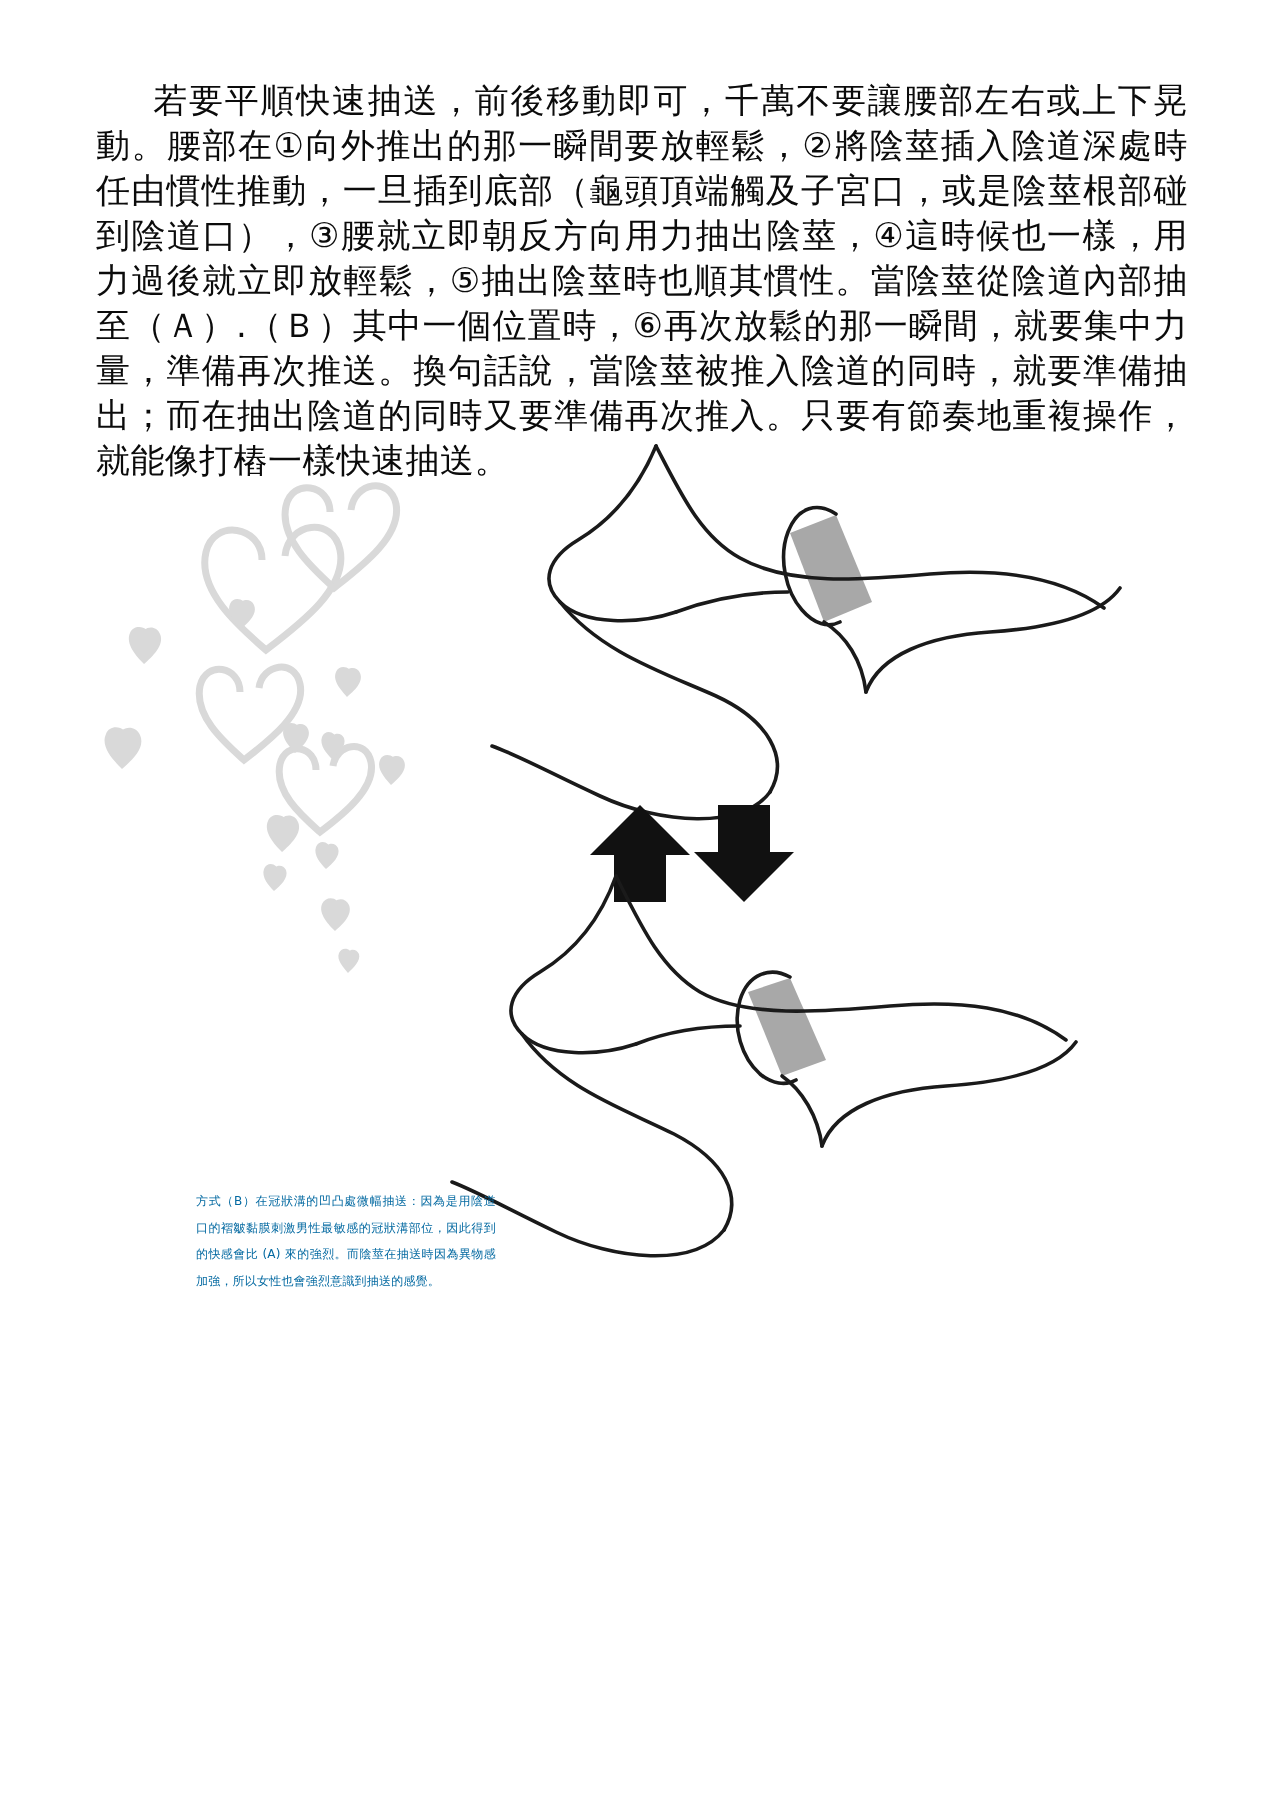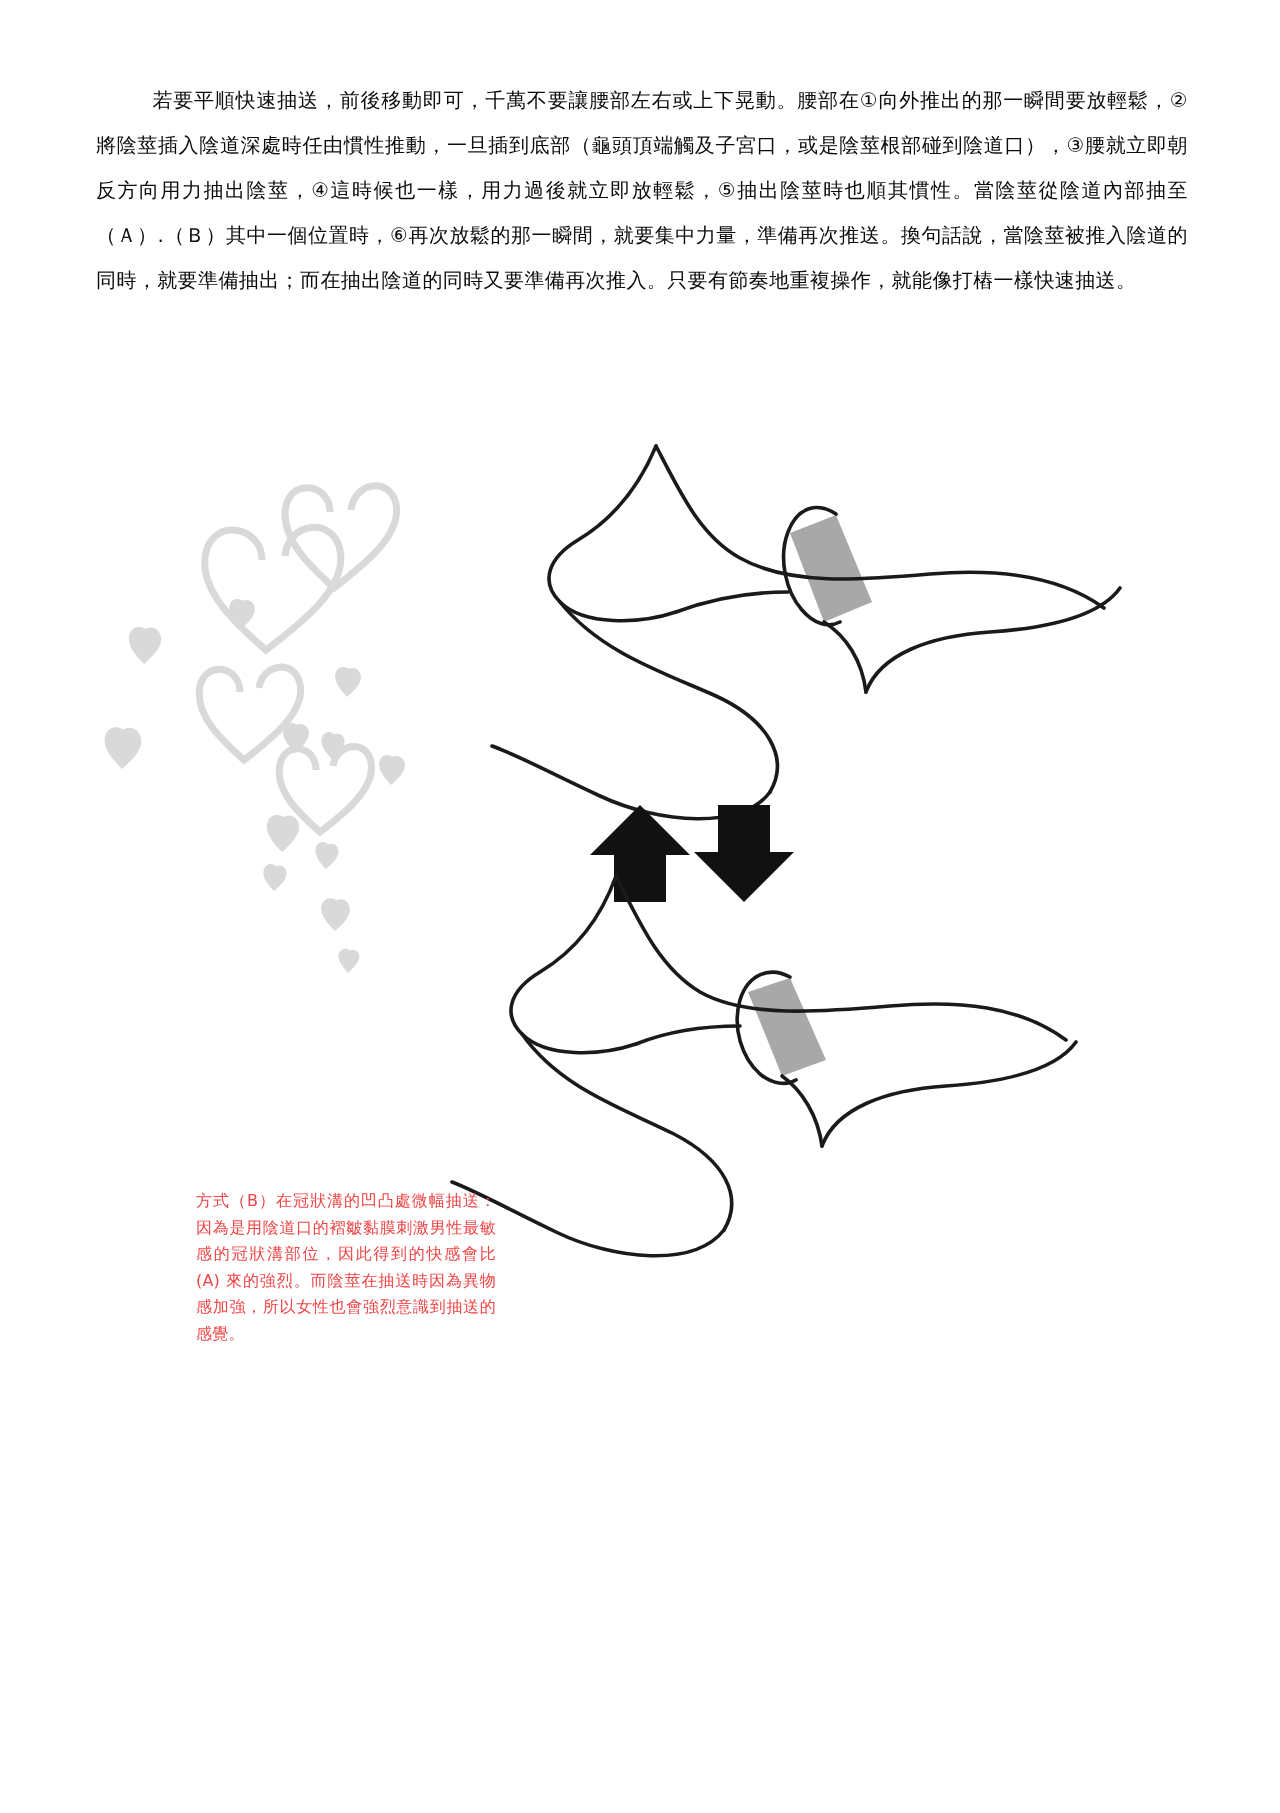--- a/index.html
+++ b/index.html
@@ -18,21 +18,21 @@
 
   
   #body-text {
     position: absolute;
     left: 96px;
     top: 78px;
     width: 1092px;
   }
   #body-text p {
     margin: 0;
-    font-size: 20px;
+    font-size: 34px;
     line-height: 45px;
     letter-spacing: 0.4px;
     text-align: justify;
     text-justify: inter-character;
     color: #0b0b0b;
   }
   #body-text p .indent {
     display: inline-block;
     width: 56px;
   }
@@ -51,26 +51,26 @@
 
   
   #caption {
     position: absolute;
     left: 196px;
     top: 1188px;
     width: 300px;
   }
   #caption p {
     margin: 0;
-    font-size: 16px;
+    font-size: 12px;
     line-height: 26.5px;
     letter-spacing: 0.2px;
     text-align: justify;
     text-justify: inter-character;
-    color: #ef4444;
+    color: #0369a1;
   }
 </style>
 </head>
 <body>
 
 <div id="body-text">
   <p><span class="indent"></span><span>若要平順快速抽送，前後移動即可，千萬不要讓腰部左右或上下晃動。腰部在①向外推出的那一瞬間要放輕鬆，②將陰莖插入陰道深處時任由慣性推動，一旦插到底部（龜頭頂端觸及子宮口，或是陰莖根部碰到陰道口），③腰就立即朝反方向用力抽出陰莖，④這時候也一樣，用力過後就立即放輕鬆，⑤抽出陰莖時也順其慣性。當陰莖從陰道內部抽至（Ａ）.（Ｂ）其中一個位置時，⑥再次放鬆的那一瞬間，就要集中力量，準備再次推送。換句話說，當陰莖被推入陰道的同時，就要準備抽出；而在抽出陰道的同時又要準備再次推入。只要有節奏地重複操作，就能像打樁一樣快速抽送。</span></p>
 </div>
 
 <div id="illustration">

